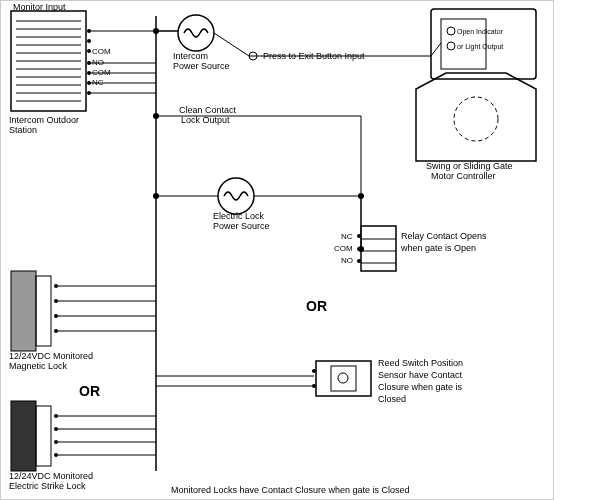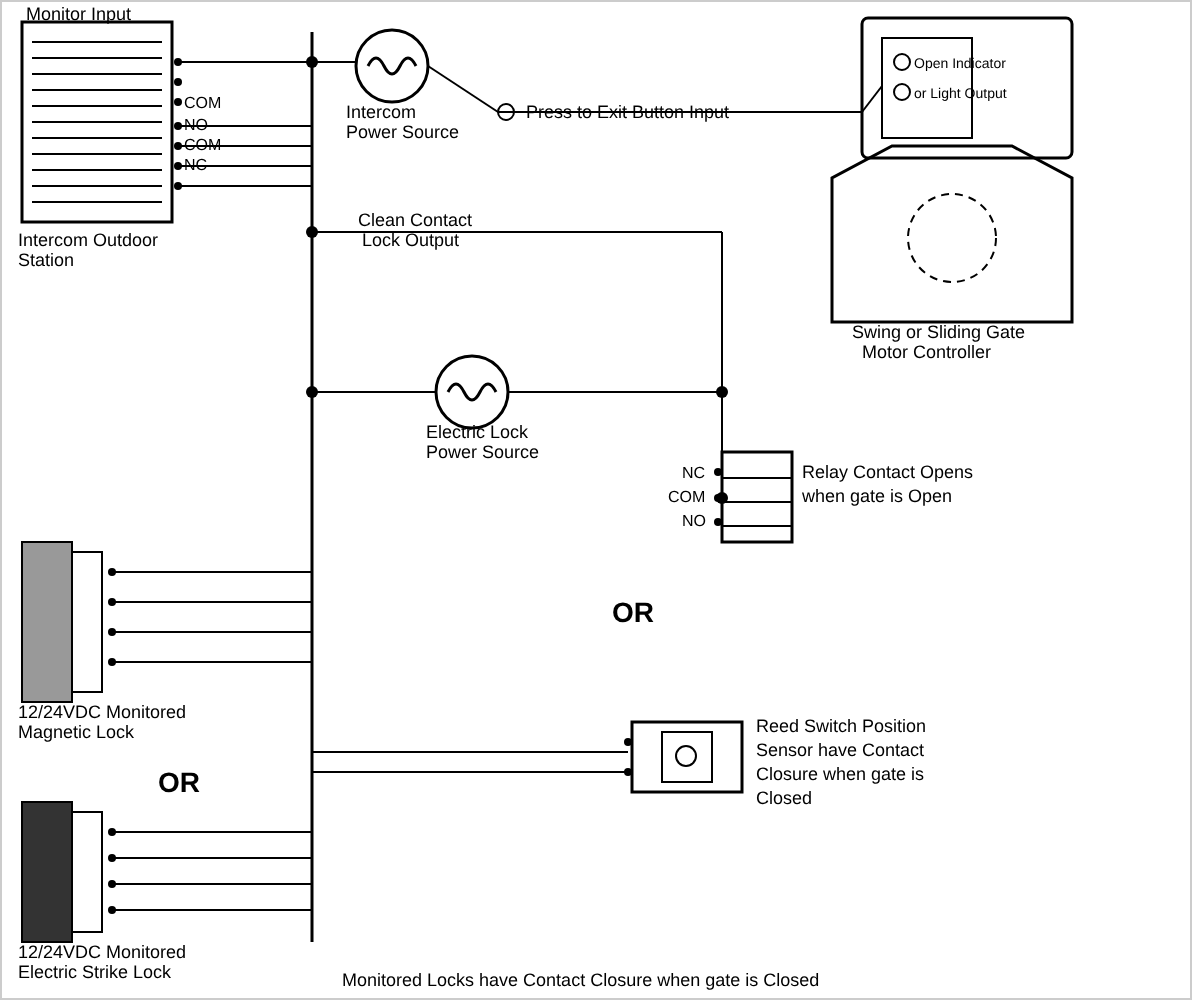--- a/index.html
+++ b/index.html
@@ -6,21 +6,21 @@
     body {
       width: 596px;
       height: 500px;
       background: #fff;
       font-family: Arial, sans-serif;
       font-size: 11px;
       overflow: hidden;
       position: relative;
     }
     .diagram-container {
-      width: 596px;
+      width: 554px;
       height: 500px;
       position: relative;
       background: #fff;
       border: 1px solid #ccc;
     }
     svg {
       position: absolute;
       top: 0;
       left: 0;
       width: 596px;

